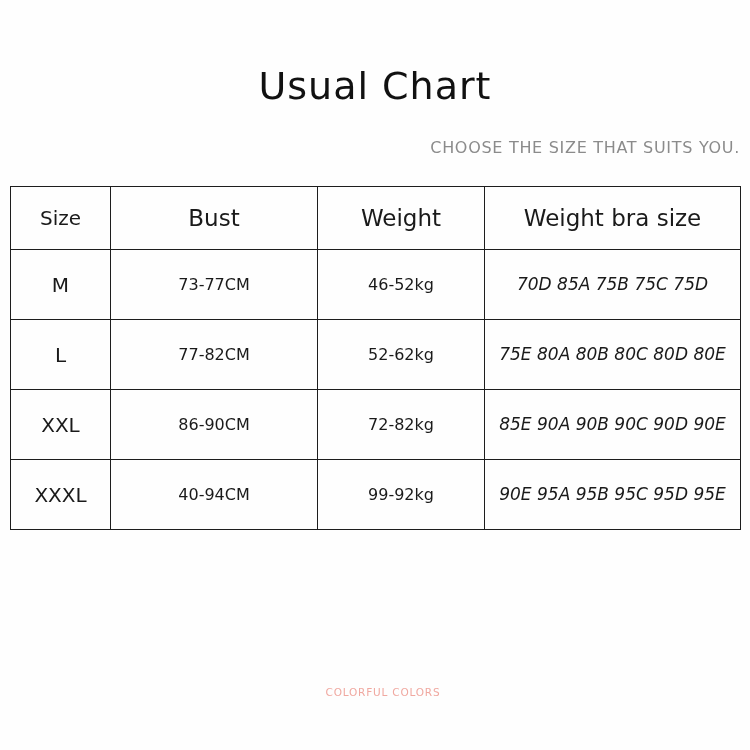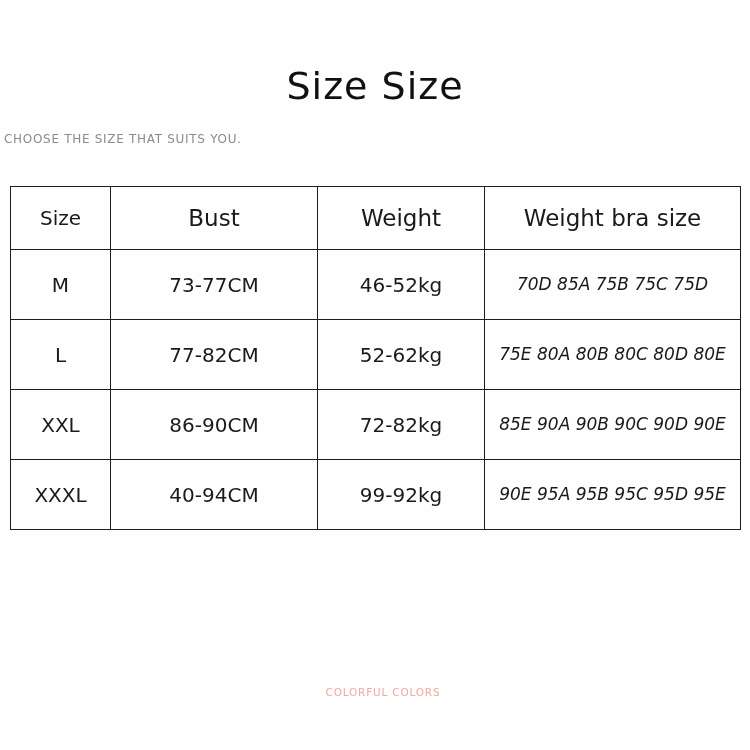--- a/index.html
+++ b/index.html
@@ -26,26 +26,26 @@
     font-family: "DejaVu Sans", sans-serif;
     font-size: 38px;
     font-weight: 400;
     letter-spacing: 1px;
     color: #111111;
     margin: 0;
     padding-top: 66px;
     line-height: 1.1;
   }
   .subtitle {
-    text-align: left;
+    text-align: right;
     font-family: "DejaVu Sans", sans-serif;
-    font-size: 12px;
+    font-size: 16px;
     letter-spacing: 0.7px;
     color: #8b8b8b;
-    margin: 4px;
+    margin: 10px;
     padding-top: 20px;
     text-transform: uppercase;
   }
   .table-wrap {
     position: absolute;
     top: 186px;
     left: 10px;
     width: 730px;
   }
   table.size-chart {
@@ -64,21 +64,21 @@
   }
   thead th {
     height: 62px;
     font-size: 23px;
   }
   thead th.col-size {
     font-size: 20px;
   }
   tbody td {
     height: 69px;
-    font-size: 20px;
+    font-size: 16px;
   }
   tbody td.col-size {
     font-size: 20px;
   }
   tbody td.col-bra {
     font-size: 17px;
     line-height: 1.3;
     padding: 0 8px;
     font-style: italic;
   }
@@ -96,21 +96,21 @@
     letter-spacing: 0.8px;
     color: #f0a8a0;
     text-transform: uppercase;
   }
 </style>
 </head>
 <body>
 
 <div class="page">
 
-  <h1 class="title">Size Size</h1>
+  <h1 class="title">Usual Chart</h1>
   <p class="subtitle">CHOOSE THE SIZE THAT SUITS YOU.</p>
 
   <div class="table-wrap">
     <table class="size-chart">
       <colgroup>
         <col class="c-size">
         <col class="c-bust">
         <col class="c-weight">
         <col class="c-bra">
       </colgroup>

